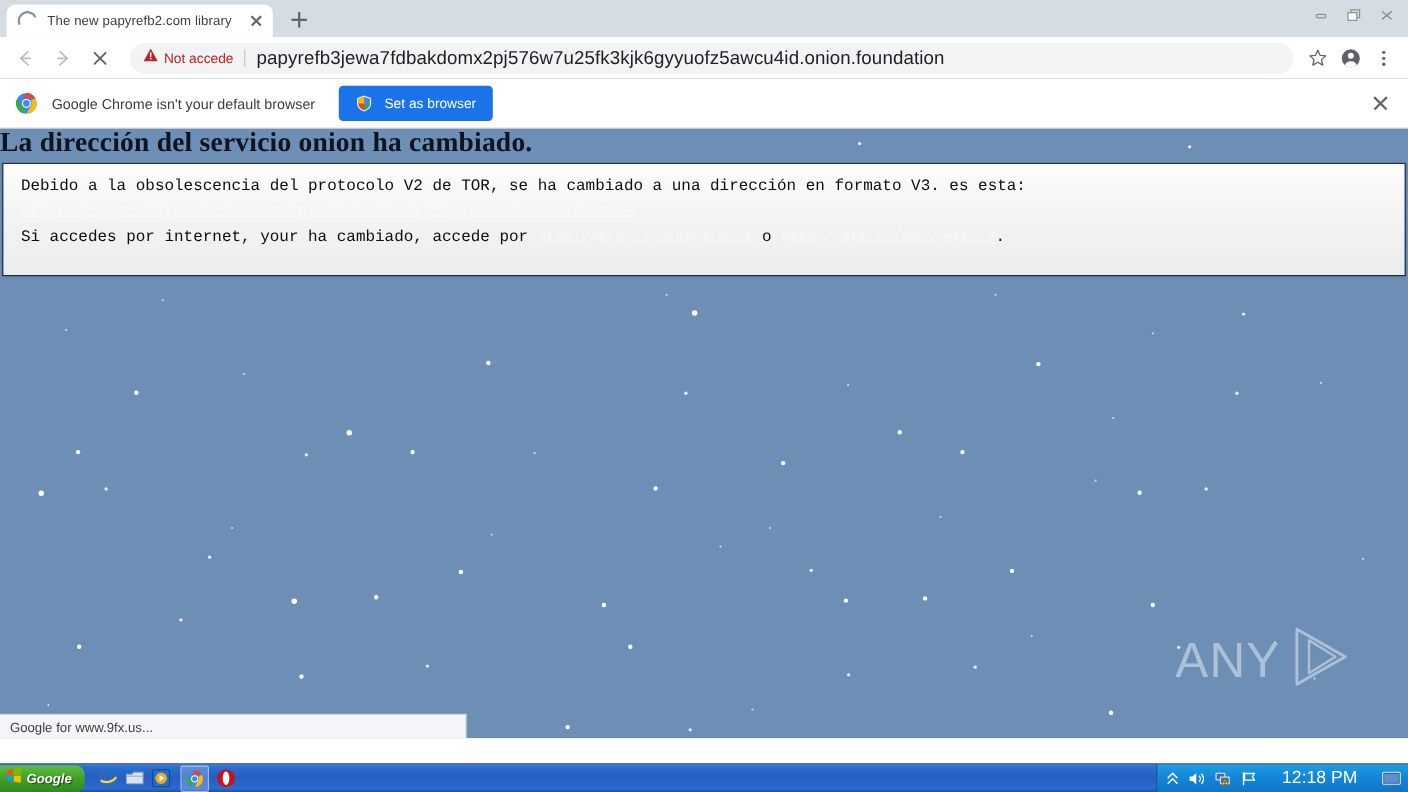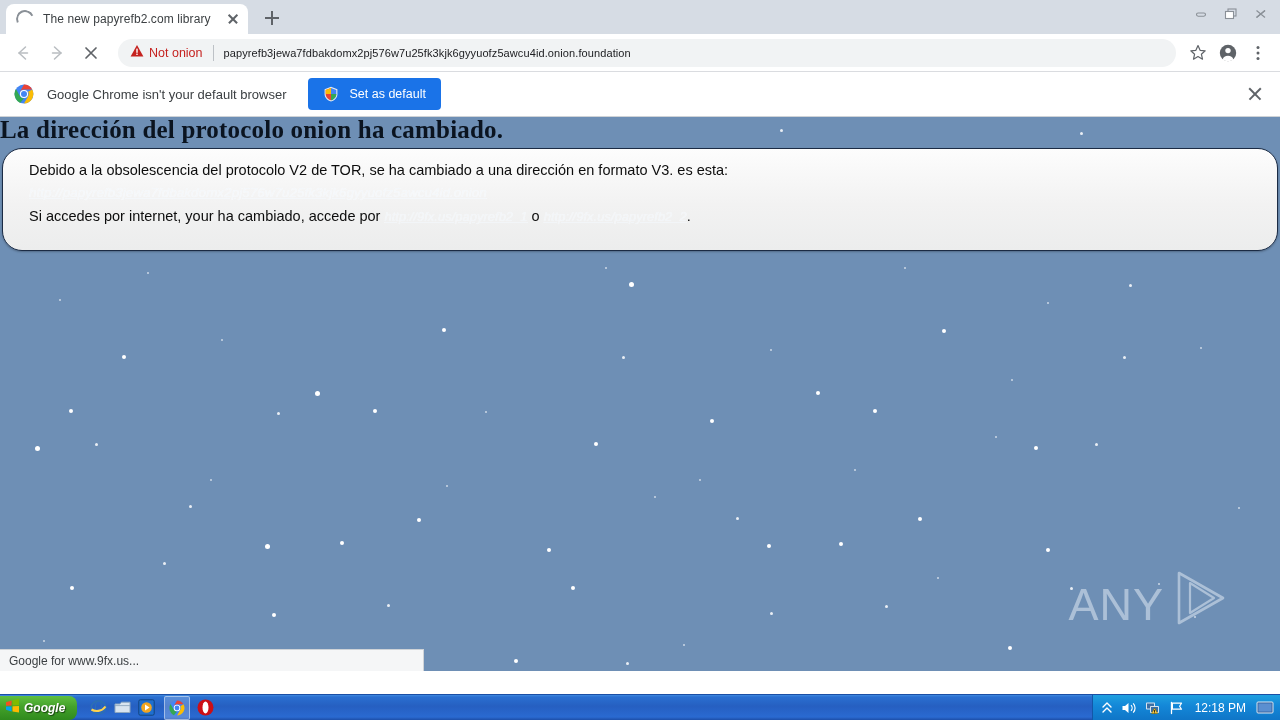--- a/index.html
+++ b/index.html
@@ -161,21 +161,21 @@
     white-space: nowrap;
   }
   #omni-sep {
     width: 1px;
     height: 16px;
     background: #bdc1c6;
     margin: 0 10px;
     flex: 0 0 1px;
   }
   #url-text {
-    font-size: 11px;
+    font-size: 17px;
     color: #202124;
     white-space: nowrap;
     overflow: hidden;
     text-overflow: ellipsis;
     letter-spacing: 0.1px;
   }
   .tb-icon {
     width: 28px; height: 28px;
     flex: 0 0 28px;
     display: flex;
@@ -267,24 +267,24 @@
   }
   #content-box {
     position: absolute;
     left: 2px;
     top: 31px;
     width: 1276px;
     height: 103px;
     box-sizing: border-box;
     background: linear-gradient(to bottom, #fdfdfd 0%, #f2f2f2 55%, #eceded 100%);
     border: 1px solid #1b2b44;
-    border-radius: 20px;
+    border-radius: 0;
     box-shadow: 0 1px 2px rgba(0,0,0,0.25);
-    padding: 12px 10px 0 26px;
-    font-family: Liberation Sans, sans-serif;
+    padding: 12px 10px 0 16px;
+    font-family: Liberation Mono, monospace;
     font-size: 14.5px;
     color: #0d0d0d;
     overflow: hidden;
   }
   #content-box p { margin: 0; }
   .line1 { line-height: 19px; white-space: nowrap; }
   .line2 { line-height: 20px; margin-top: 2px !important; white-space: nowrap; }
   .line3 { line-height: 20px; margin-top: 3px !important; white-space: nowrap; }
   .onion-link {
     color: #f4f7fa;
@@ -300,21 +300,21 @@
     font-size: 13px;
     text-shadow: 0 0 1px rgba(255,255,255,0.85);
   }
 
   
   #watermark {
     position: absolute;
     right: 42px;
     bottom: 40px;
     display: flex;
-    align-items: flex-end;
+    align-items: center;
     opacity: 0.52;
     pointer-events: none;
   }
   #watermark .wm-text {
     font-family: "Liberation Sans", sans-serif;
     font-size: 45px;
     font-weight: 300;
     letter-spacing: 1px;
     color: #e6eef6;
   }
@@ -390,23 +390,23 @@
     height: 26px;
     display: flex;
     align-items: center;
     gap: 8px;
     padding: 0 6px 0 8px;
     background: linear-gradient(to bottom, #1fa0e0 0%, #1488d8 40%, #0f74c6 100%);
     border-left: 1px solid #1357a8;
     box-sizing: border-box;
   }
   #tray-clock {
-    font-size: 12px;
+    font-size: 16px;
     color: #ffffff;
-    margin: 0 2px;
+    margin: 0 14px;
     white-space: nowrap;
   }
   .tray-ico { display: flex; align-items: center; justify-content: center; }
 </style>
 </head>
 <body>
 
 <div id="screen">
 
   <div id="browser-window">
@@ -461,21 +461,21 @@
 
       <div id="omnibox">
         <div id="security-chip">
           <span class="warn-tri">
             <svg width="14" height="14" viewBox="0 0 14 14">
               <path d="M7 1 L13.4 12.6 L0.6 12.6 Z" fill="#c5221f"></path>
               <rect x="6.3" y="4.6" width="1.4" height="4.2" fill="#ffffff"></rect>
               <rect x="6.3" y="9.6" width="1.4" height="1.4" fill="#ffffff"></rect>
             </svg>
           </span>
-          <span id="notsecure-label">Not onion</span>
+          <span id="notsecure-label">Not accede</span>
         </div>
         <div id="omni-sep"></div>
         <div id="url-text" title="papyrefb3jewa7fdbakdomx2pj576w7u25fk3kjk6gyyuofz5awcu4id.onion.foundation">papyrefb3jewa7fdbakdomx2pj576w7u25fk3kjk6gyyuofz5awcu4id.onion.foundation</div>
       </div>
 
       <div class="tb-icon">
         <svg width="18" height="18" viewBox="0 0 18 18">
           <path d="M9 1.6 L11.1 6.3 L16.2 6.8 L12.4 10.2 L13.5 15.2 L9 12.6 L4.5 15.2 L5.6 10.2 L1.8 6.8 L6.9 6.3 Z" fill="none" stroke="#5f6368" stroke-width="1.2" stroke-linejoin="round"></path>
         </svg>
       </div>
@@ -510,21 +510,21 @@
       <div id="set-default-btn">
         <span class="shield-ico">
           <svg width="16" height="16" viewBox="0 0 16 16">
             <path d="M8 0.8 L14.4 3.2 V8.2 C14.4 11.8 11.6 14.4 8 15.4 C4.4 14.4 1.6 11.8 1.6 8.2 V3.2 Z" fill="#e8eaed"></path>
             <path d="M8 1.9 L8 14.3 C5.1 13.4 2.7 11.2 2.7 8.2 V3.9 Z" fill="#ea4335"></path>
             <path d="M8 1.9 L13.3 3.9 V8.2 C13.3 11.2 10.9 13.4 8 14.3 Z" fill="#4285f4"></path>
             <path d="M2.7 3.9 L8 1.9 L8 8 L2.7 8 Z" fill="#fbbc05"></path>
             <path d="M8 8 L13.3 8 V8.2 C13.3 11.2 10.9 13.4 8 14.3 Z" fill="#34a853"></path>
           </svg>
         </span>
-        <span>Set as default</span>
+        <span>Set as browser</span>
       </div>
       <div id="infobar-close"></div>
     </div>
 
     <div id="viewport">
       <div id="snow-layer">
           <div class="flake" style="left: 779.5px; top: 11.5px; width: 3px; height: 3px; opacity: 0.85;"></div>
           <div class="flake" style="left: 1079.5px; top: 14.5px; width: 3px; height: 3px; opacity: 0.85;"></div>
           <div class="flake" style="left: 498px; top: 118px; width: 4px; height: 4px;"></div>
           <div class="flake" style="left: 735px; top: 112px; width: 4px; height: 4px;"></div>
@@ -590,21 +590,21 @@
           <div class="flake" style="left: 1158px; top: 466px; width: 2px; height: 2px; opacity: 0.65;"></div>
           <div class="flake" style="left: 937px; top: 460px; width: 2px; height: 2px; opacity: 0.65;"></div>
           <div class="flake" style="left: 485px; top: 294px; width: 2px; height: 2px; opacity: 0.65;"></div>
           <div class="flake" style="left: 654px; top: 379px; width: 2px; height: 2px; opacity: 0.65;"></div>
           <div class="flake" style="left: 854px; top: 352px; width: 2px; height: 2px; opacity: 0.65;"></div>
           <div class="flake" style="left: 221px; top: 222px; width: 2px; height: 2px; opacity: 0.65;"></div>
           <div class="flake" style="left: 1011px; top: 262px; width: 2px; height: 2px; opacity: 0.65;"></div>
           <div class="flake" style="left: 59px; top: 182px; width: 2px; height: 2px; opacity: 0.65;"></div>
         </div>
 
-      <div id="page-heading">La dirección del protocolo onion ha cambiado.</div>
+      <div id="page-heading">La dirección del servicio onion ha cambiado.</div>
 
       <div id="content-box">
         <p class="line1">Debido a la obsolescencia del protocolo V2 de TOR, se ha cambiado a una dirección en formato V3. es esta:</p>
         <p class="line2">
           <a class="onion-link" href="#">http://papyrefb3jewa7fdbakdomx2pj576w7u25fk3kjk6gyyuofz5awcu4id.onion</a>
         </p>
         <p class="line3">
           <span>Si accedes por internet, your ha cambiado, accede por </span><a class="web-link" href="#">http://9fx.us/papyrefb2_1</a><span> o </span><a class="web-link" href="#">http://9fx.us/papyrefb2_2</a><span>.</span>
         </p>
       </div>

